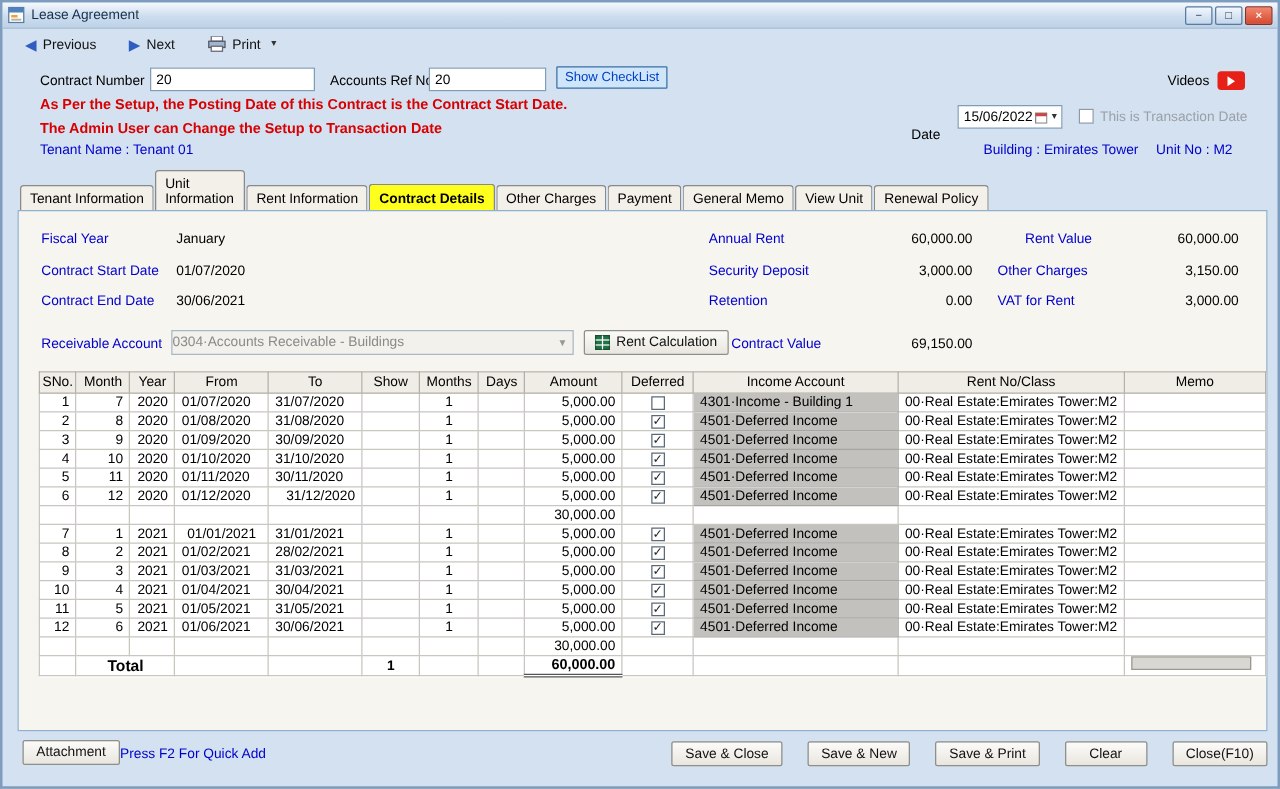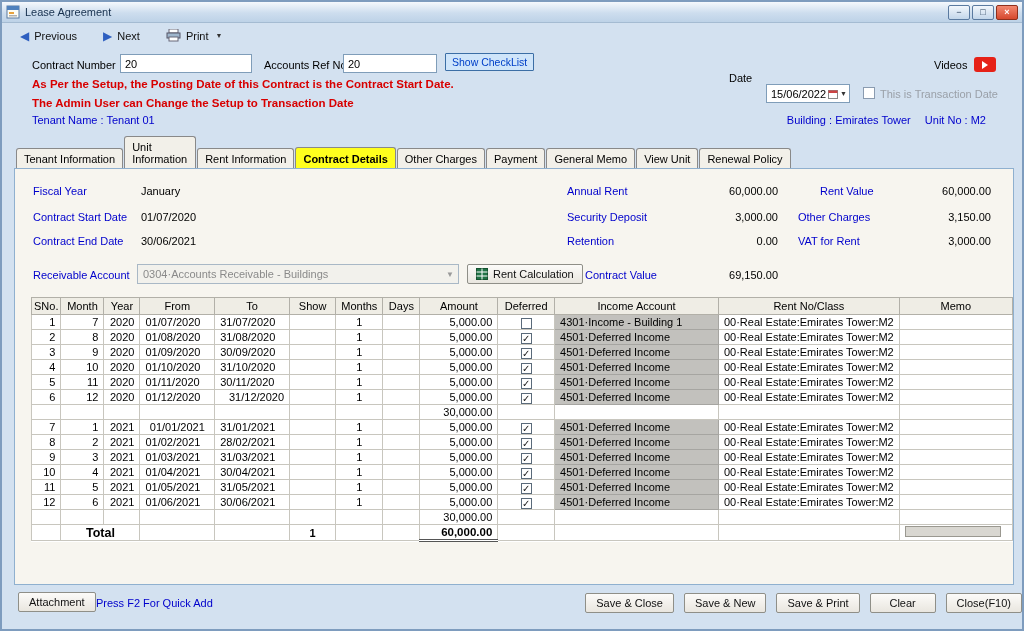--- a/index.html
+++ b/index.html
@@ -49,42 +49,42 @@
          border-radius:3px 3px 0 0; padding:4px 7px 3px 7px; margin-right:1px; white-space:nowrap; }
   .tab.active { background:#ffff1e; font-weight:bold; padding-top:5px; }
   .tab.narrow { width:72px; white-space:normal; line-height:12px; }
 
   
   .panel { position:absolute; left:12px; top:166px; width:1000px; height:417px;
            background:#f7f5ef; border:1px solid #8fb0cf; }
   .f-val { font-size:11px; color:#000; }
   .num-box { font-size:11px; color:#000; text-align:right; }
   .combo { width:322px; height:20px; background:#f2f1ec; border:1px solid #a9b8c6; display:flex;
-           align-items:center; font-size:11px; color:#8a8a8a; padding-left:5px; }
+           align-items:center; font-size:11px; color:#8a8a8a; padding-left:0; }
   .combo .arrow { margin-left:auto; width:16px; text-align:center; color:#9a9a9a; font-size:8px; }
   .btn { font-size:11px; color:#111; background:linear-gradient(#fcfbf9,#e9e6df);
          border:1px solid #8f8f88; border-radius:2px; padding:2px 10px; height:20px; }
   .btn-icon { display:inline-flex; align-items:center; gap:5px; padding:1px 8px; }
 
   
   table.grid { position:absolute; left:16px; top:128px; border-collapse:collapse; font-size:11px; background:#fff; }
   table.grid th { background:#efede5; border:1px solid #b2b0a8; font-weight:normal; font-size:11px;
                   height:17px; padding:0 2px; color:#000; }
   table.grid td { border:1px solid #c8c6be; height:15px; line-height:14px; padding:0 5px;
                   background:#fff; color:#000; white-space:nowrap; overflow:hidden; }
   table.grid td.income { background:#c2c1bd; border-color:#a6a5a1; }
   .cb { display:inline-block; width:11px; height:11px; border:1px solid #5a6a7a; background:#fff;
         font-size:10px; line-height:10px; text-align:center; color:#222; vertical-align:middle; }
   tr.total td { border-top:1px solid #777; font-weight:bold; }
   td.total-label { font-size:12.5px; }
   td.total-amount { border-bottom:3px double #555 !important; font-size:11.5px; }
   .gray-box { display:inline-block; width:96px; height:11px; background:#d9d7d1; border:1px solid #9a9890; }
 
   
-  .footer-right { position:absolute; right:0; top:591px; display:flex; gap:10px;padding-left:13px; }
+  .footer-right { position:absolute; right:8px; top:591px; display:flex; gap:20px;padding-left:13px; }
 </style>
 </head>
 <body>
 
 <div class="window">
 
   <div class="titlebar">
     <svg width="14" height="14" viewBox="0 0 14 14">
       <rect x="1" y="1" width="12" height="12" fill="#fdfdf5" stroke="#5a7aa0"></rect>
       <rect x="1" y="1" width="12" height="4" fill="#4f81bd"></rect>
@@ -125,21 +125,21 @@
   <input class="abs tb-input" style="left: 341px; top: 52px; width: 94px; height: 19px;" value="20">
   <button class="abs checklist-btn" style="left:443px;top:51px">Show CheckList</button>
   <span class="abs lbl" style="left:932px;top:57px">Videos</span>
   <div class="abs yt-icon" style="left:972px;top:55px">
       <div class="yt-play"></div>
     </div>
 
   <span class="abs warn" style="left:30px;top:95px">The Admin User can Change the Setup to Transaction Date</span>
   <span class="abs warn" style="left:30px;top:76px">As Per the Setup, the Posting Date of this Contract is the Contract Start Date.</span>
 
-  <span class="abs lbl" style="left:727px;top:70px">Date</span>
+  <span class="abs lbl" style="left:727px;top:100px">Date</span>
   <div class="abs date-field" style="left:764px;top:82px">
     <span>15/06/2022</span>
     <span class="spacer"></span>
     <svg width="10" height="10" viewBox="0 0 10 10">
       <rect x="0.5" y="1.5" width="9" height="8" fill="#fff" stroke="#888"></rect>
       <rect x="0.5" y="1.5" width="9" height="2.5" fill="#c44"></rect>
     </svg>
     <span class="dd-arrow">▼</span>
   </div>
   <span class="abs checkbox" style="left:861px;top:85px"></span>

